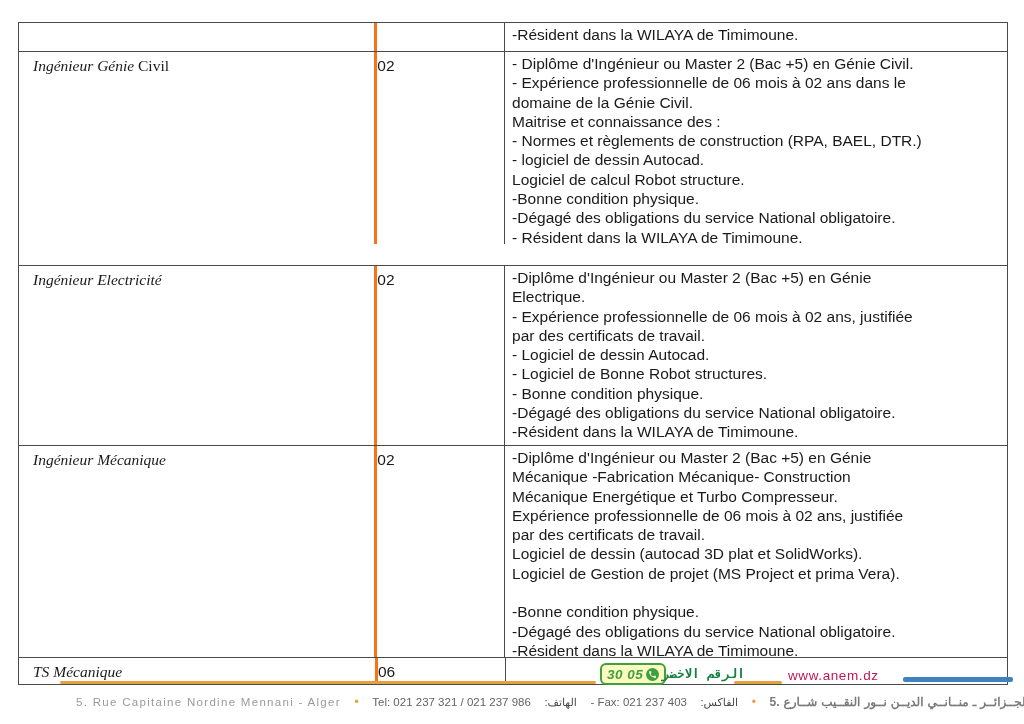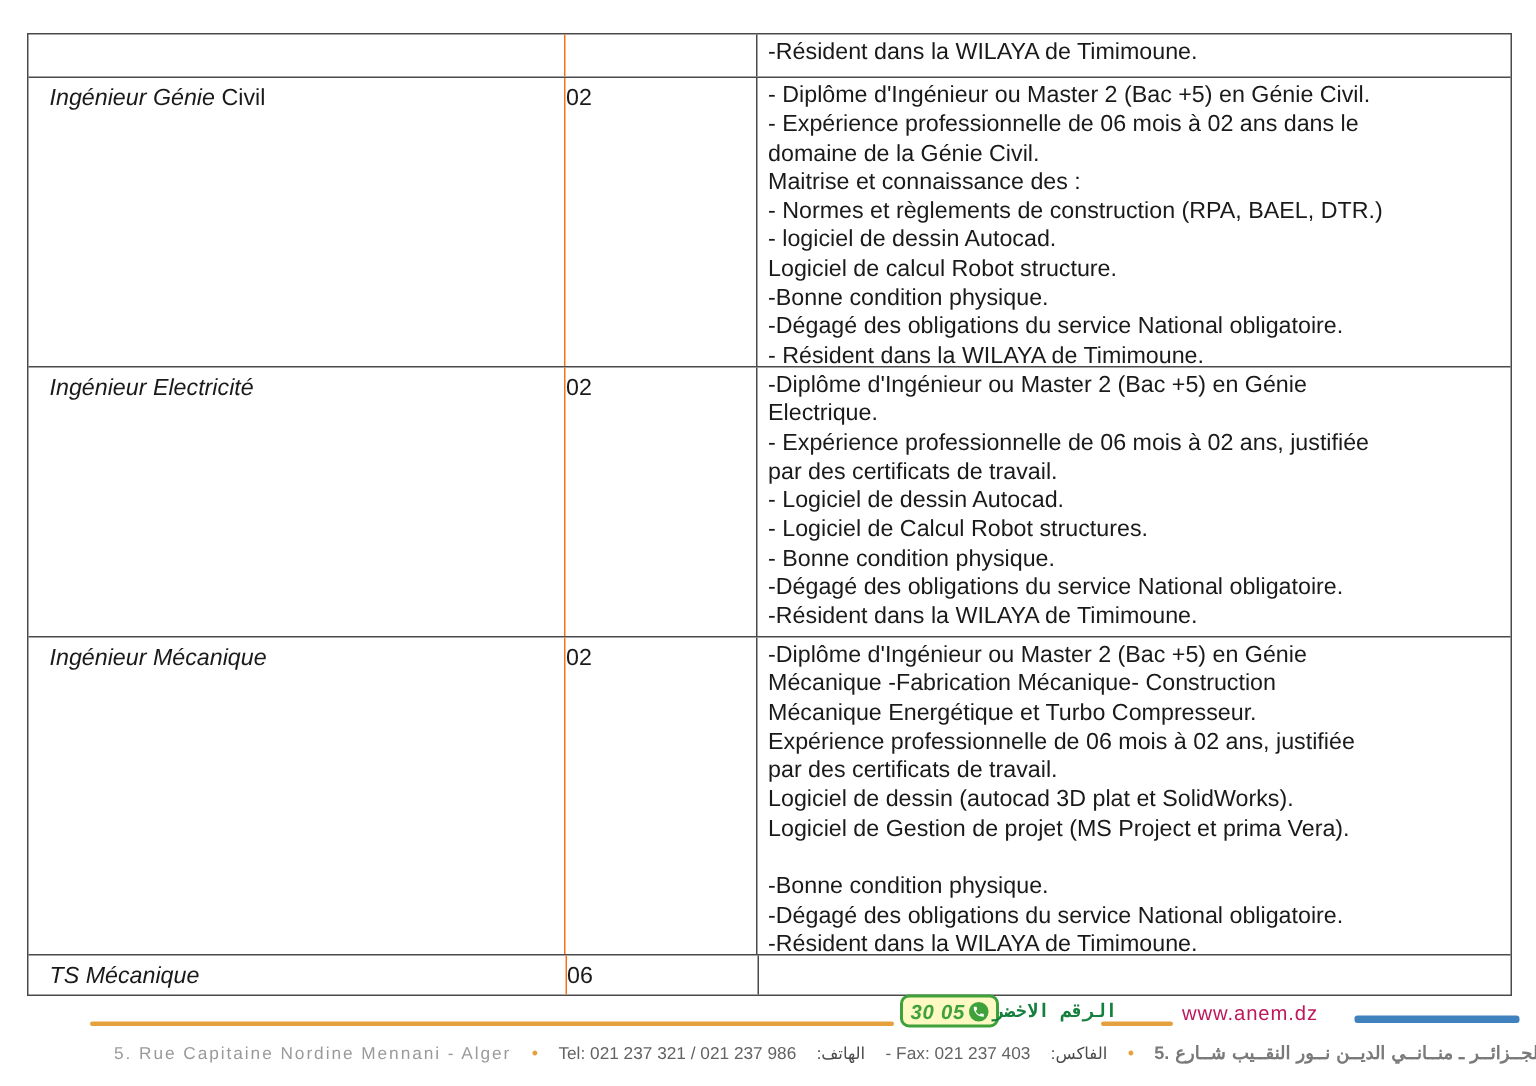--- a/index.html
+++ b/index.html
@@ -11,21 +11,21 @@
   }
 
   
   .doc-table {
     position:absolute; left:18px; top:22px; width:990px;
     border:1px solid #4a4a4a;
   }
   .t-row { display:flex; border-top:1px solid #4a4a4a; }
   .t-row:first-child { border-top:none; }
   .cell { overflow:hidden; }
-  .c1 { width:359px; border-right:1px solid #f97316; padding:4px 6px 0 14px; }
+  .c1 { width:359px; border-right:3px solid #f97316; padding:4px 6px 0 14px;font-family:Liberation Serif, serif; }
   .c2 { width:128px; border-right:1px solid #4a4a4a; padding:4px 0 0 0; text-align:left; }
   .c3 { width:503px; padding:2px 4px 0 7px; }
   .jt-italic { font-style:italic; }
   .job-title, .count-val { font-size:15.5px; line-height:19px; }
   .req-line { font-size:15.5px; line-height:19.3px; white-space:nowrap; }
 
   
   .f-line { position:absolute; border-radius:2px; }
   .f-line.o1 { left:60px;  top:681px; width:536px; height:3px; }
   .f-line.o2 { left:734px; top:681px; width:48px;  height:3px; }
@@ -81,30 +81,30 @@
           <div class="req-line">domaine de la Génie Civil.</div>
           <div class="req-line">Maitrise et connaissance des :</div>
           <div class="req-line">- Normes et règlements de construction (RPA, BAEL, DTR.)</div>
           <div class="req-line">- logiciel de dessin Autocad.</div>
           <div class="req-line">Logiciel de calcul Robot structure.</div>
           <div class="req-line">-Bonne condition physique.</div>
           <div class="req-line">-Dégagé des obligations du service National obligatoire.</div>
           <div class="req-line">- Résident dans la WILAYA de Timimoune.</div>
         </div>
       </div>
-      <div class="t-row" style="height: 180px;">
+      <div class="t-row" style="height: 180px; margin-top: 21px;">
         <div class="cell c1"><span class="job-title"><span class="jt-italic">Ingénieur Electricité</span><span></span></span></div>
         <div class="cell c2"><span class="count-val">02</span></div>
         <div class="cell c3">
           <div class="req-line">-Diplôme d'Ingénieur ou Master 2 (Bac +5) en Génie</div>
           <div class="req-line">Electrique.</div>
           <div class="req-line">- Expérience professionnelle de 06 mois à 02 ans, justifiée</div>
           <div class="req-line">par des certificats de travail.</div>
           <div class="req-line">- Logiciel de dessin Autocad.</div>
-          <div class="req-line">- Logiciel de Calcul Robot structures.</div>
+          <div class="req-line">- Logiciel de Bonne Robot structures.</div>
           <div class="req-line">- Bonne condition physique.</div>
           <div class="req-line">-Dégagé des obligations du service National obligatoire.</div>
           <div class="req-line">-Résident dans la WILAYA de Timimoune.</div>
         </div>
       </div>
       <div class="t-row" style="height: 212px;">
         <div class="cell c1"><span class="job-title"><span class="jt-italic">Ingénieur Mécanique</span><span></span></span></div>
         <div class="cell c2"><span class="count-val">02</span></div>
         <div class="cell c3">
           <div class="req-line">-Diplôme d'Ingénieur ou Master 2 (Bac +5) en Génie</div>

